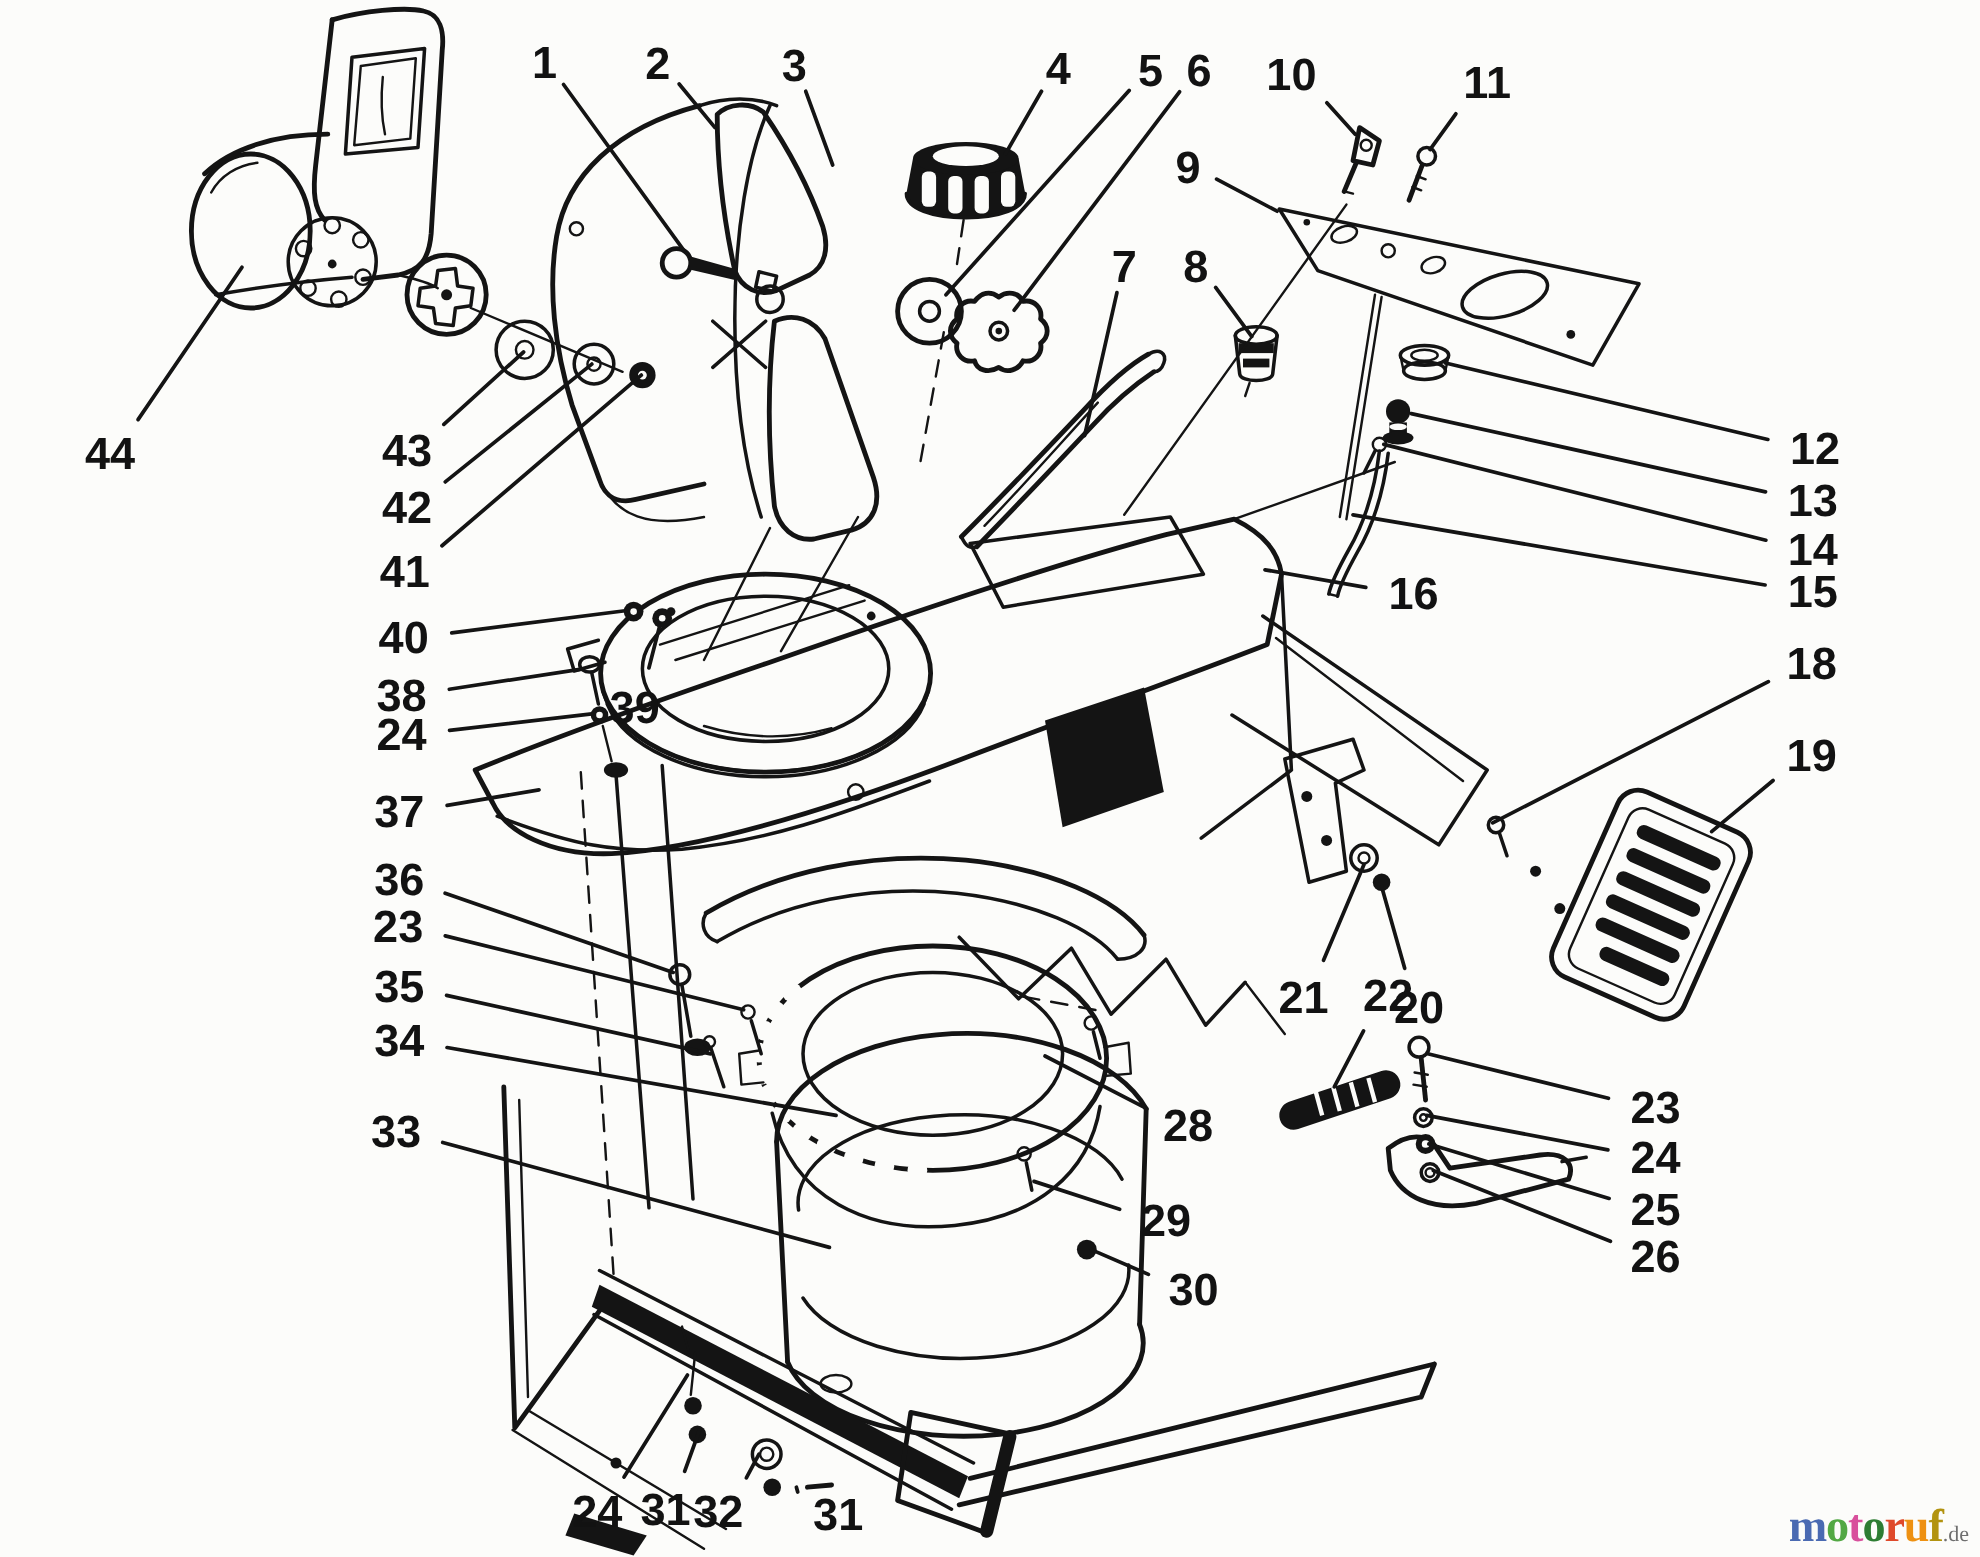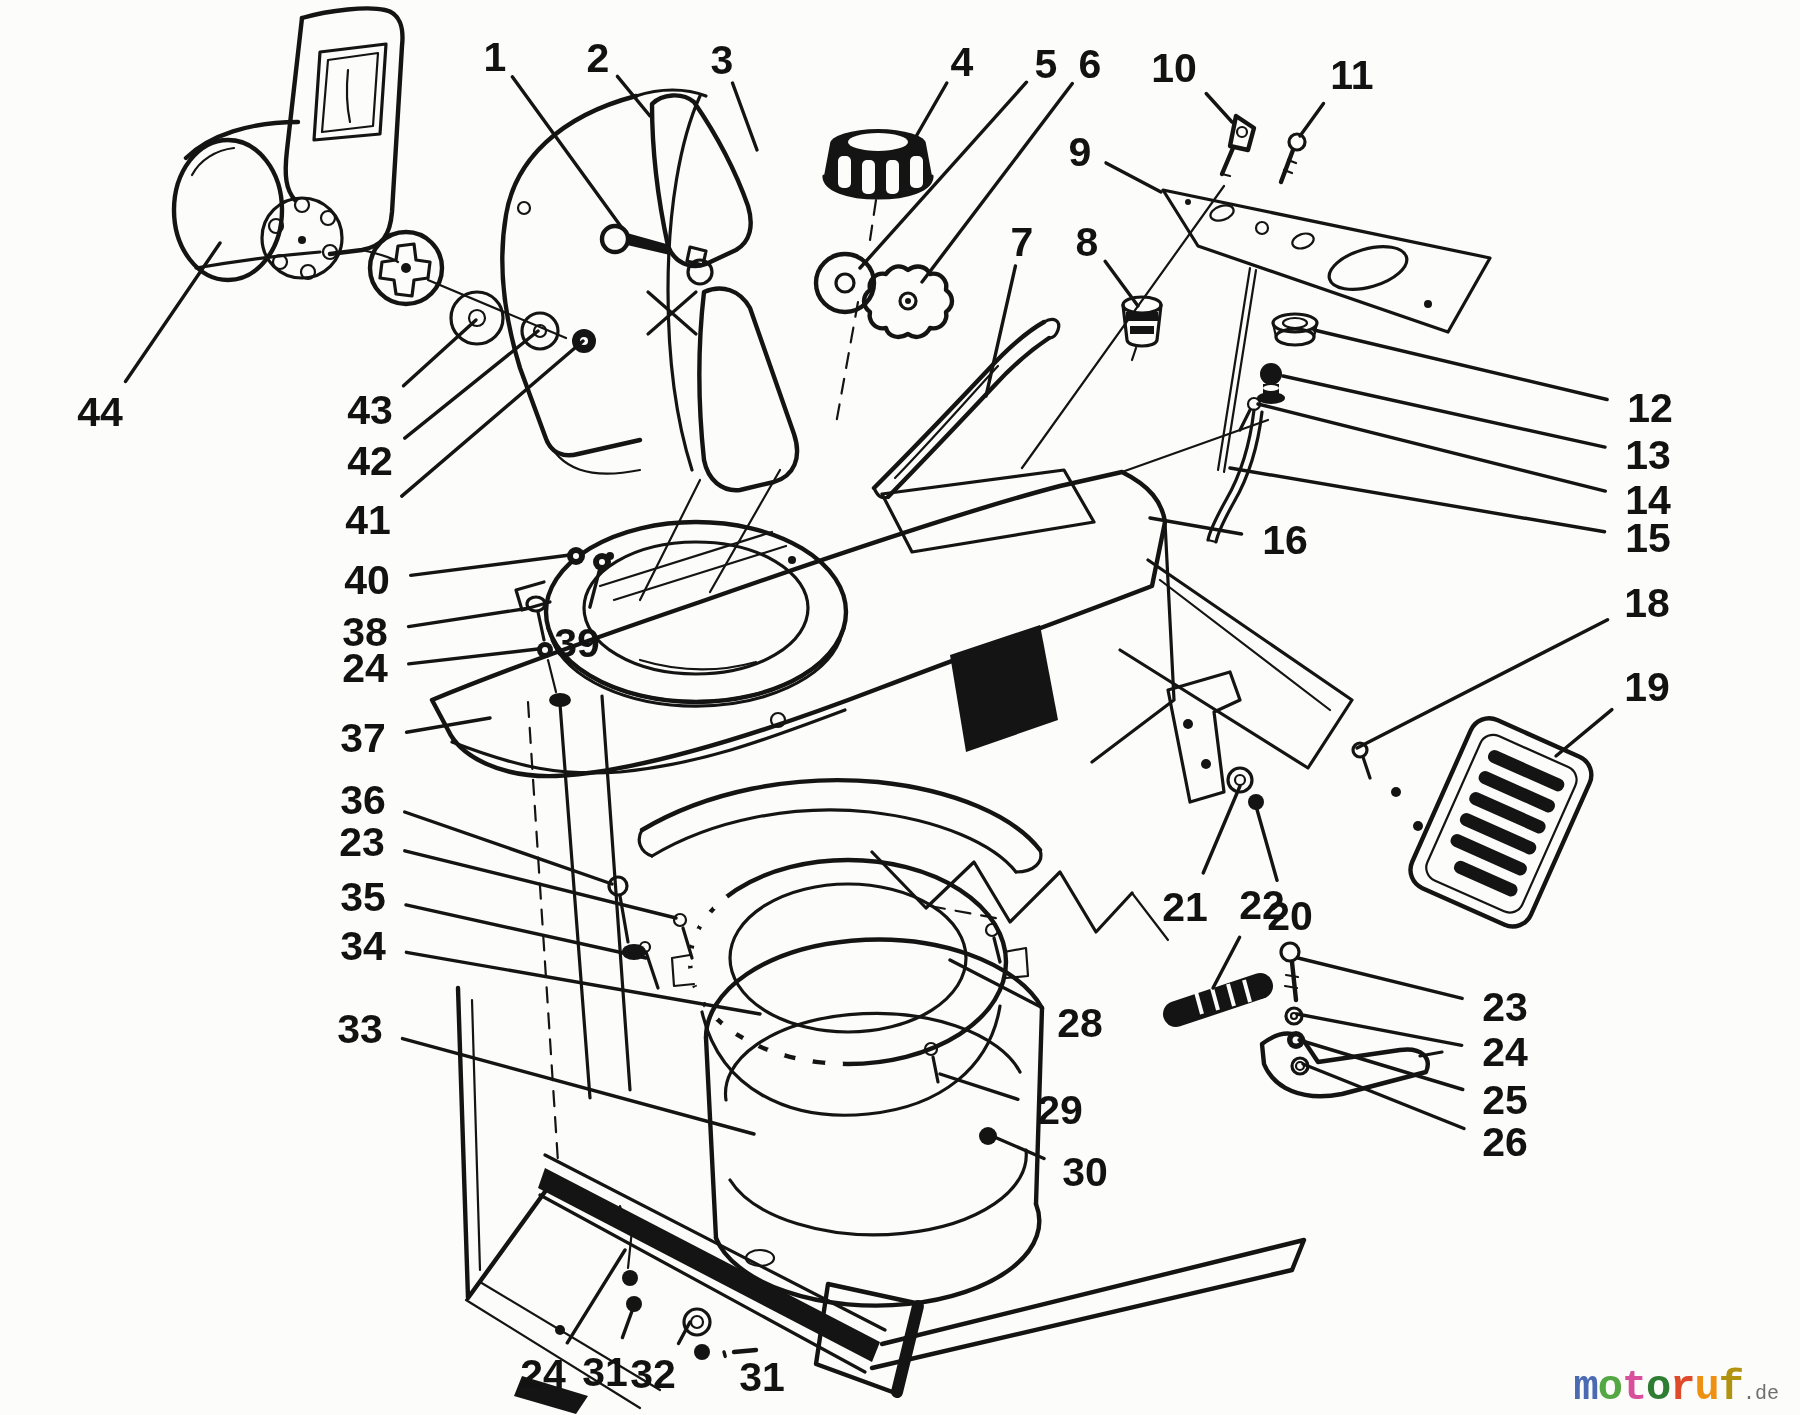--- a/index.html
+++ b/index.html
@@ -17,22 +17,22 @@
   .f{fill:#141414;stroke:none}
   .fw{fill:#fcfcfa;stroke:none}
   .dash{stroke-dasharray:15 11}
   .callout-line{stroke:#141414;stroke-width:3.4;stroke-linecap:round;fill:none}
   text.callout{
     font-family:"Liberation Sans",sans-serif;font-weight:700;font-size:41px;
     fill:#121212;text-anchor:middle;dominant-baseline:central;
   }
   
   .brand{
-    position:absolute;right:21px;bottom:6px;
-    font-family:Liberation Mono, monospace;font-weight:700;font-size:42px;
+    position:absolute;right:10px;bottom:6px;
+    font-family:Liberation Serif, serif;font-weight:700;font-size:42px;
     letter-spacing:-1px;line-height:1;user-select:none;
   }
   .brand .brand-suffix{
     font-size:20px;font-weight:400;letter-spacing:0;
   }
 </style>
 </head>
 <body>
 
 <div id="stage">

